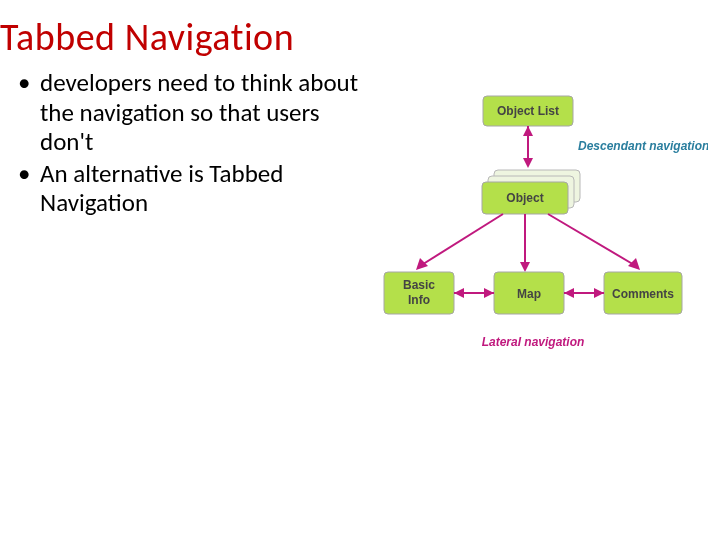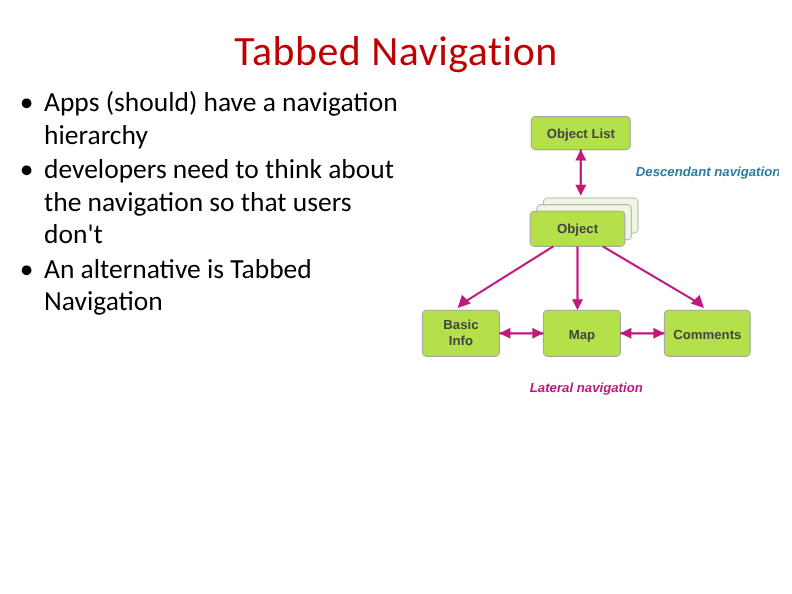--- a/index.html
+++ b/index.html
@@ -1,17 +1,17 @@
 <!DOCTYPE html>
 <html><head>
 <meta charset="utf-8">
 <style>
   html,body{margin:0;padding:0}
   body{width:720px;height:540px;background:#fff;font-family:Calibri,Arial,sans-serif;color:#000;position:relative;overflow:hidden}
-  .title{color:#c00000;font-size:38px;text-align:center;padding-top:24px;letter-spacing:.5px}
+  .title{color:#c00000;font-size:38px;text-align:left;padding-top:14px;letter-spacing:.5px}
   .content{display:flex;padding:8px 12px 0 12px}
   .left{width:370px}
   ul.b{list-style:none;margin:0;padding:0;font-size:25px;line-height:1.18}
   ul.b>li{position:relative;padding-left:28px;margin-bottom:2px}
   ul.b>li::before{content:"•";position:absolute;left:6px;top:0}
   .right{flex:1;position:relative;padding-top:20px}
   svg{width:330px;height:320px}
   .node{fill:#b4e04a;stroke:#a6a6a6;stroke-width:1}
   .nlabel{font:bold 12px Arial;fill:#444;text-anchor:middle}
   .desc{font:italic bold 12px Arial;fill:#2a7e9e}
@@ -21,21 +21,20 @@
   .stk{fill:#eef5e0;stroke:#b8b8b8;stroke-width:1}
 </style>
 </head>
 <body>
 
 <div class="title">Tabbed Navigation</div>
 
 <div class="content">
   <div class="left">
     <ul class="b">
-      <li>Apps (should) have a navigation hierarchy</li>
       <li>developers need to think about the navigation so that users don't</li>
       <li>An alternative is Tabbed Navigation</li>
     </ul>
   </div>
   <div class="right">
     <svg viewBox="0 0 330 320">
 
       <rect class="node" x="105" y="8" width="90" height="30" rx="4"></rect>
       <text class="nlabel" x="150" y="27">Object List</text>
 

